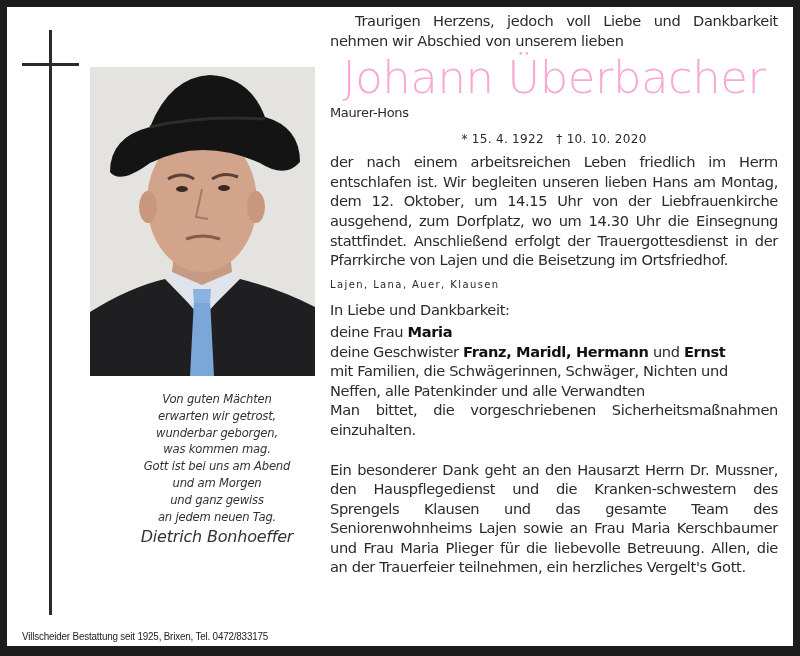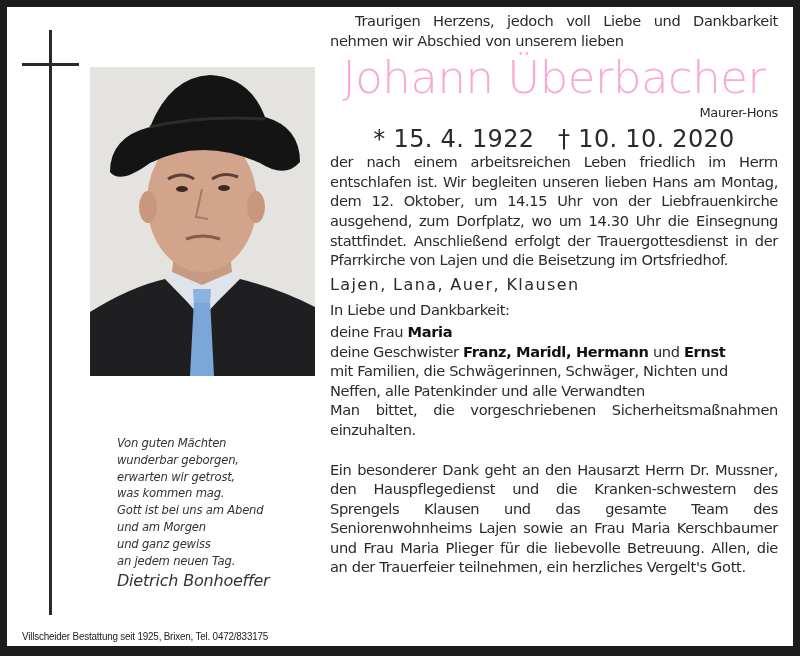--- a/index.html
+++ b/index.html
@@ -16,22 +16,22 @@
   .cross-h { position: absolute; left: 15px; top: 56px; width: 57px; height: 3px; background: #2a2a2a; }
 
   .photo {
     position: absolute; left: 83px; top: 60px; width: 225px; height: 309px;
     background: #e6e5e2; overflow: hidden;
   }
   .photo svg { display: block; }
 
   .poem {
     position: absolute; left: 110px; top: 384px; width: 200px;
-    text-align: left; font-style: italic; font-size: 11.6px; line-height: 16.8px;
-    color: #333; font-family: "DejaVu Sans", sans-serif; letter-spacing: -0.2px; margin-top: 44px;
+    text-align: center; font-style: italic; font-size: 11.6px; line-height: 16.8px;
+    color: #333; font-family: "DejaVu Sans", sans-serif; letter-spacing: -0.2px;
   }
   .poem .author { margin-top: 4px; font-size: 16px; font-style: italic; }
 
   .undertaker {
     position: absolute; left: 15px; top: 623px; font-size: 10.6px;
     font-family: "Liberation Sans", sans-serif; color: #222; letter-spacing: -0.2px;
     transform: scaleX(0.93); transform-origin: left;
   }
 
   .main {
@@ -39,23 +39,23 @@
     font-size: 14.6px; line-height: 19.6px; color: #2a2a2a;
     letter-spacing: -0.35px;
   }
   .just { text-align: justify; text-align-last: left; }
   .intro { margin-top: 4px; }
   .name {
     text-align: center; font-size: 45px; line-height: 52px; font-weight: 200;
     color: #f9a8d4; letter-spacing: -0.5px; margin-top: 2px;
     font-family: "DejaVu Sans", sans-serif;
   }
-  .nickname { text-align: right; font-size: 13px; line-height: 18px; margin-top: 0px; }
-  .dates { text-align: center; font-size: 24px; line-height: 26px; margin-top: 4px; letter-spacing: 0.3px; }
-  .places { margin-top: 5px; letter-spacing: 1.4px; font-size: 16px; }
+  .nickname { text-align: left; font-size: 13px; line-height: 18px; margin-top: 0px; }
+  .dates { text-align: center; font-size: 12px; line-height: 26px; margin-top: 4px; letter-spacing: 0.3px; }
+  .places { margin-top: 5px; letter-spacing: 1.4px; font-size: 10px; }
   .section { margin-top: 6px; }
   .bold { font-weight: bold; color: #111; }
   .p-thanks { margin-top: 20px; }
 </style>
 </head>
 <body>
 
 <div class="card">
 
   <div>
@@ -87,22 +87,22 @@
       <path d="M112 122 L106 150 L118 152" stroke="#a97966" stroke-width="2" fill="none"></path>
       <path d="M96 172 Q112 166 130 172" stroke="#8a5a4c" stroke-width="3" fill="none"></path>
 
       <path d="M20 105 Q20 70 60 60 Q80 10 120 8 Q160 10 175 50 Q210 60 210 95 Q195 112 170 96 Q112 70 60 96 Q30 118 20 105 Z" fill="#141414"></path>
       <path d="M60 60 Q112 48 175 52" stroke="#2c2c2c" stroke-width="3" fill="none"></path>
     </svg>
   </div>
 
   <div class="poem">
     <div>Von guten Mächten</div>
+    <div>erwarten wir getrost,</div>
     <div>wunderbar geborgen,</div>
-    <div>erwarten wir getrost,</div>
     <div>was kommen mag.</div>
     <div>Gott ist bei uns am Abend</div>
     <div>und am Morgen</div>
     <div>und ganz gewiss</div>
     <div>an jedem neuen Tag.</div>
     <div class="author">Dietrich Bonhoeffer</div>
   </div>
 
   <div class="undertaker">Villscheider Bestattung seit 1925, Brixen, Tel. 0472/833175</div>
 </div>

